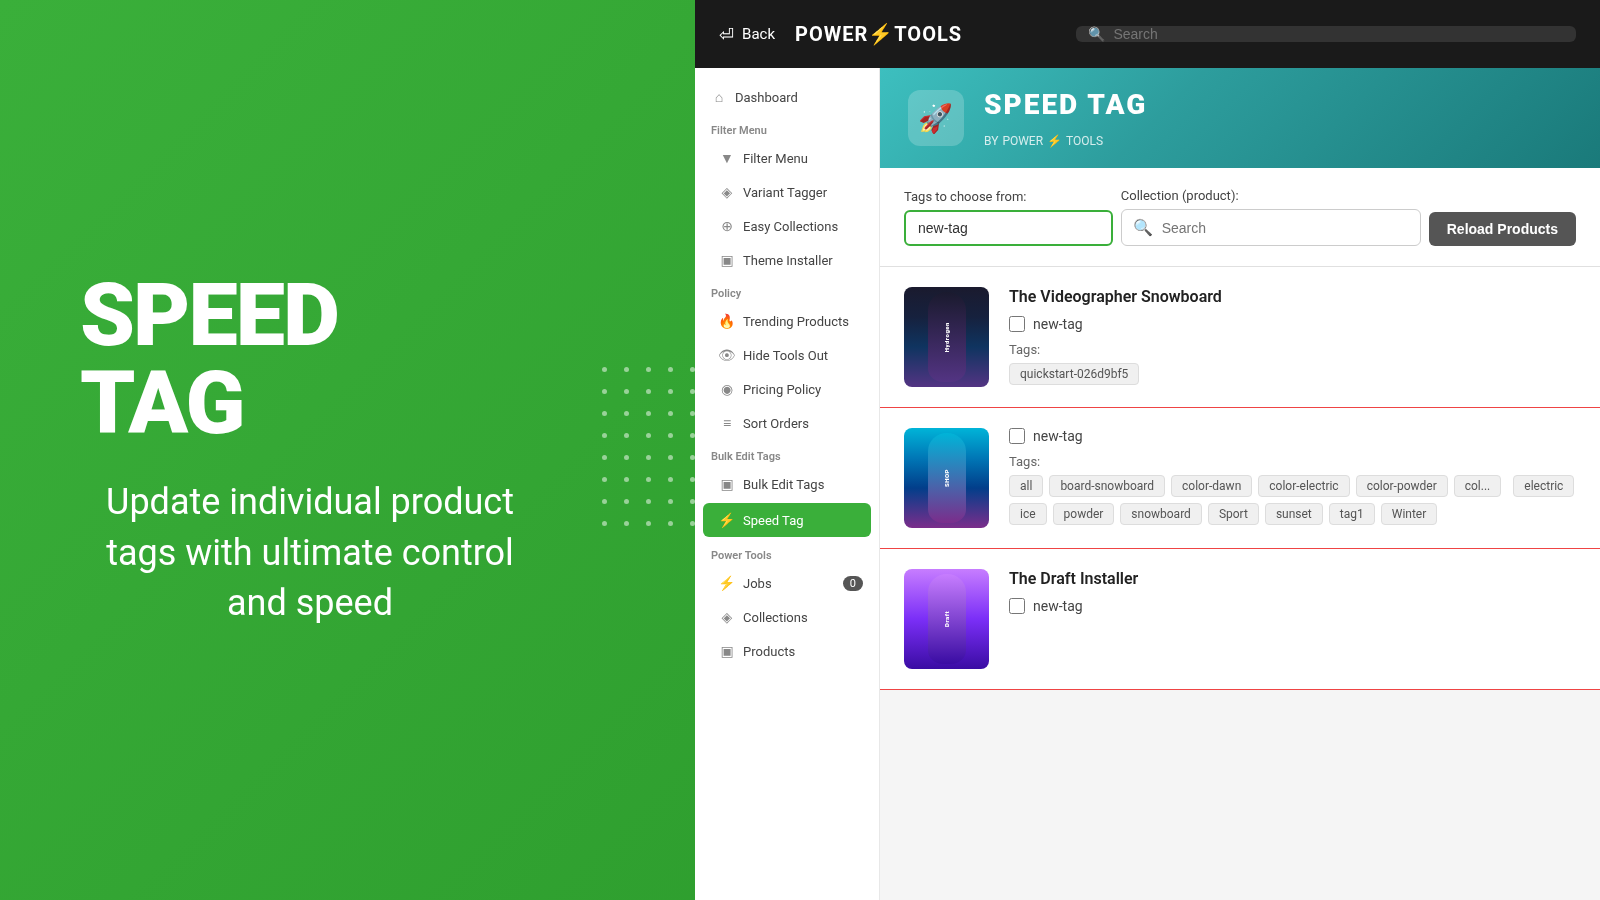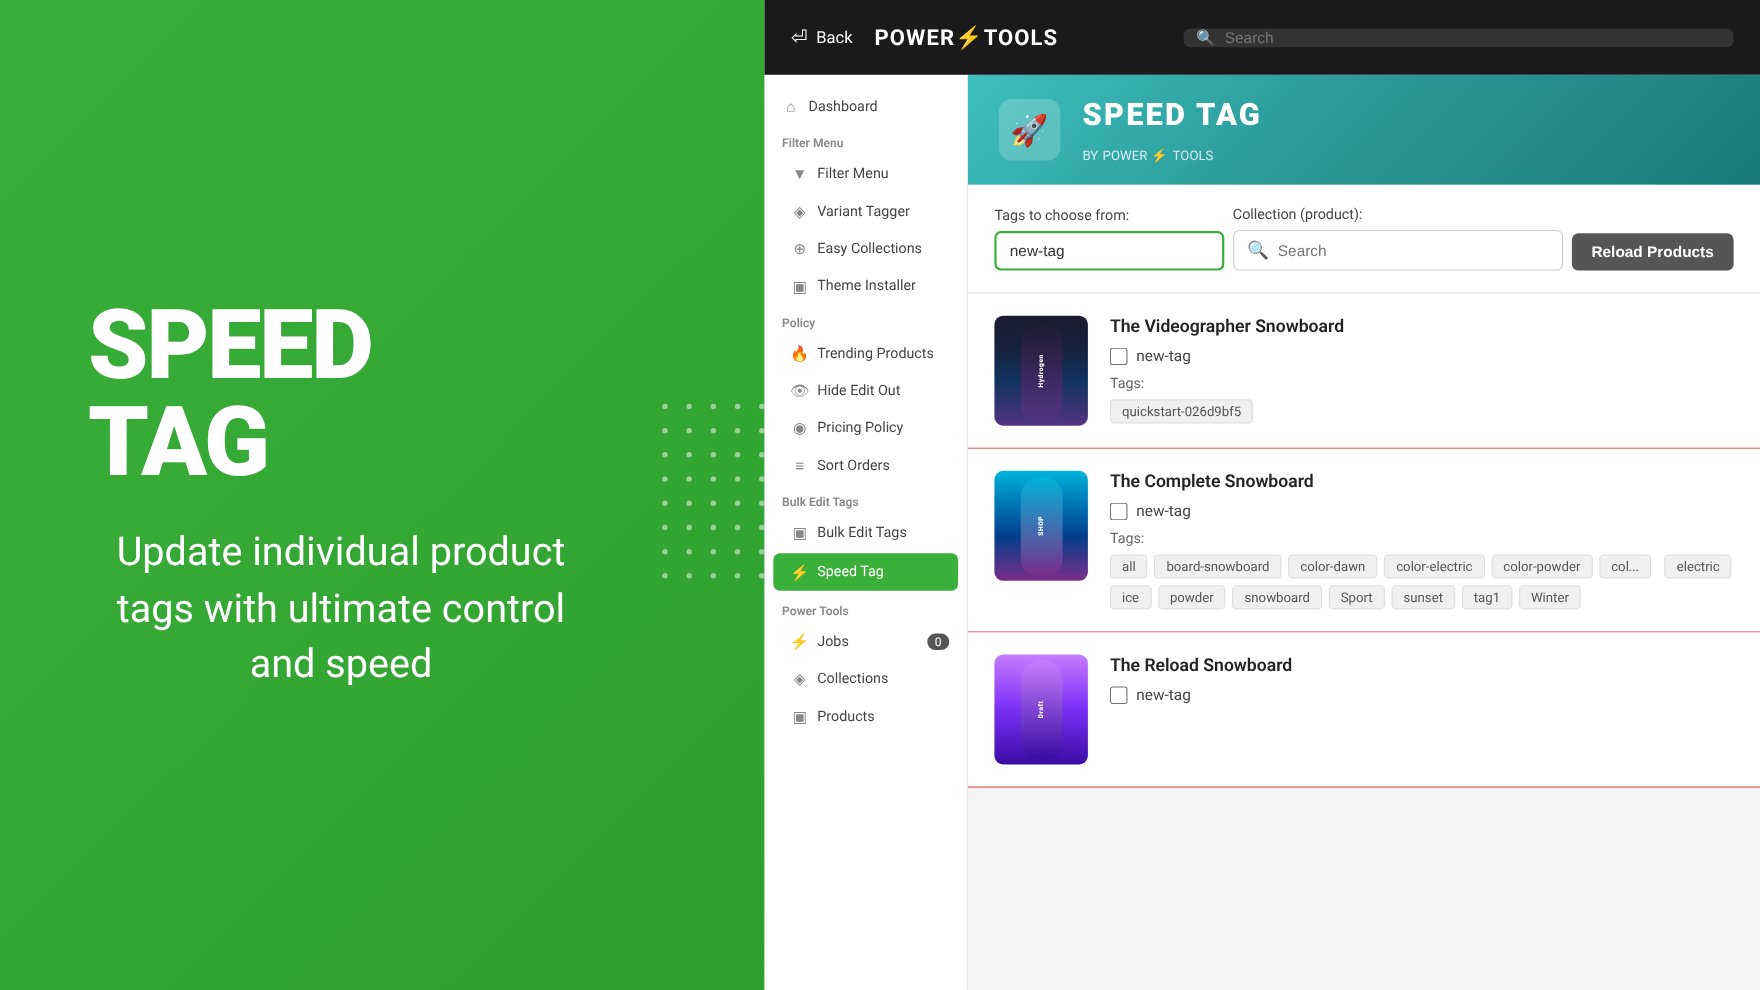--- a/index.html
+++ b/index.html
@@ -550,21 +550,21 @@
         <span>Theme Installer</span>
       </div>
 
       <div class="sidebar-section-title">Policy</div>
       <div class="sidebar-item indented">
         <span class="icon">🔥</span>
         <span>Trending Products</span>
       </div>
       <div class="sidebar-item indented">
         <span class="icon">👁</span>
-        <span>Hide Edit Out</span>
+        <span>Hide Tools Out</span>
       </div>
       <div class="sidebar-item indented">
         <span class="icon">◉</span>
         <span>Pricing Policy</span>
       </div>
       <div class="sidebar-item indented">
         <span class="icon">≡</span>
         <span>Sort Orders</span>
       </div>
 
@@ -647,21 +647,20 @@
           </div>
         </div>
 
         <div class="product-card">
           <div class="product-image board-2">
             <div class="board-shape" style="background:linear-gradient(180deg,#00b4d8,#7b2d8b);">
               <span class="board-text">SHOP</span>
             </div>
           </div>
           <div class="product-info">
-            <div class="product-name">The Complete Snowboard</div>
             <div class="tag-checkbox-row">
               <input type="checkbox" style="">
               <span class="tag-checkbox-label">new-tag</span>
             </div>
             <div class="tags-section-label">Tags:</div>
             <div class="tags-list">
               <span class="tag-pill">all</span>
               <span class="tag-pill">board-snowboard</span>
               <span class="tag-pill">color-dawn</span>
               <span class="tag-pill">color-electric</span>
@@ -680,21 +679,21 @@
           </div>
         </div>
 
         <div class="product-card">
           <div class="product-image board-3">
             <div class="board-shape" style="background:linear-gradient(180deg,#c77dff,#3a0ca3);">
               <span class="board-text">Draft</span>
             </div>
           </div>
           <div class="product-info">
-            <div class="product-name">The Reload Snowboard</div>
+            <div class="product-name">The Draft Installer</div>
             <div class="tag-checkbox-row">
               <input type="checkbox" style="">
               <span class="tag-checkbox-label">new-tag</span>
             </div>
           </div>
         </div>
 
       </div>
     </div>
   </div>

